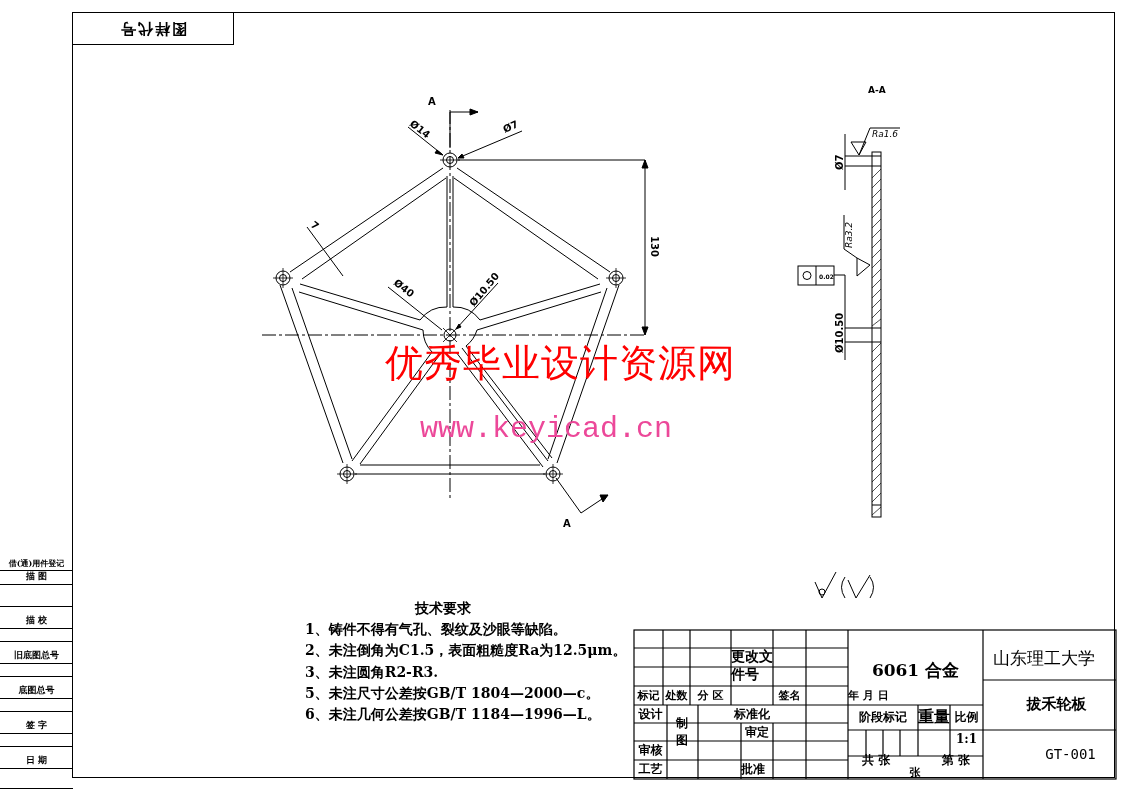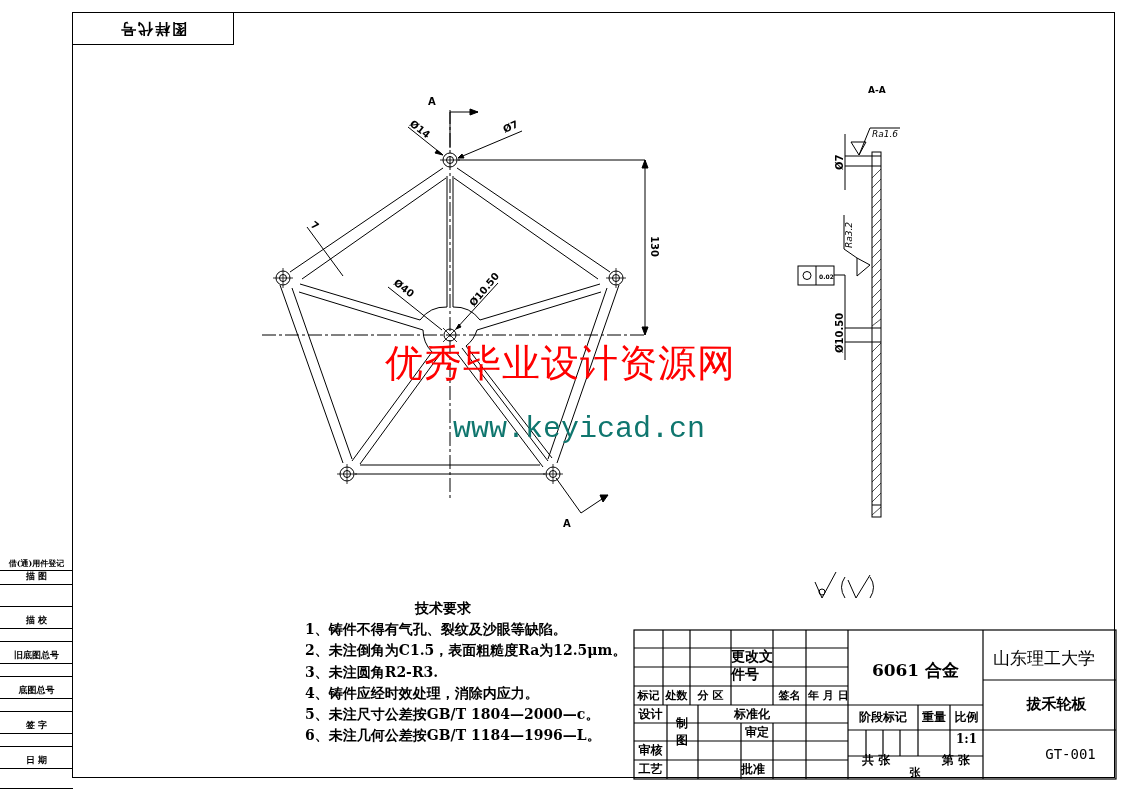--- a/index.html
+++ b/index.html
@@ -9,21 +9,21 @@
   .frame { position:absolute; left:72px; top:12px; width:1043px; height:766px; border:1.5px solid #000; box-sizing:border-box; }
   .code-box { position:absolute; left:72px; top:12px; width:162px; height:33px; border:1.5px solid #000; box-sizing:border-box;
               display:flex; align-items:center; justify-content:center; font-size:15px; font-weight:bold; }
   .code-box span { transform:rotate(180deg); display:inline-block; letter-spacing:2px; }
   .left-strip { position:absolute; left:0; top:560px; width:73px; }
   .ls-row { height:20px; border-bottom:1.2px solid #000; font-size:9px; font-weight:bold; display:flex; align-items:flex-end;
             justify-content:space-around; padding-bottom:1px; box-sizing:border-box; white-space:nowrap; }
   .ls-gap { height:17px; border-bottom:1.2px solid #000; box-sizing:border-box; }
   svg.drawing { position:absolute; left:0; top:0; }
   .watermark1 { position:absolute; left:385px; top:338px; font-size:38px; color:#ff0000; font-family:"DejaVu Serif", serif; letter-spacing:1px; }
-  .watermark2 { position:absolute; left:420px; top:412px; font-size:30px; color:#0f766e; font-family:"Liberation Mono","DejaVu Sans Mono", monospace;margin-left:33px; }
+  .watermark2 { position:absolute; left:420px; top:412px; font-size:30px; color:#ec4899; font-family:"Liberation Mono","DejaVu Sans Mono", monospace; }
   .tech { position:absolute; left:305px; top:598px; font-size:14px; font-weight:bold; line-height:21.2px; font-family:"DejaVu Serif", serif; }
   .tech .ttl { padding-left:110px; }
   .cell { position:absolute; display:flex; align-items:center; justify-content:center; font-weight:bold; box-sizing:border-box; }
 </style>
 </head>
 <body>
 
 <div class="frame"></div>
 
 <div class="code-box">
@@ -226,21 +226,20 @@
 </svg>
 
 <div class="watermark1">优秀毕业设计资源网</div>
 <div class="watermark2">www.keyicad.cn</div>
 
 <div class="tech">
   <div class="ttl">技术要求</div>
   <div>1、铸件不得有气孔、裂纹及沙眼等缺陷。</div>
   <div>2、未注倒角为C1.5，表面粗糙度Ra为12.5μm。</div>
   <div>3、未注圆角R2-R3.</div>
-  <div>4、铸件应经时效处理，消除内应力。</div>
   <div>5、未注尺寸公差按GB/T 1804—2000—c。</div>
   <div>6、未注几何公差按GB/T 1184—1996—L。</div>
 </div>
 
 <svg class="abs" style="left:0;top:0" width="1122" height="793">
   <g stroke="#000" stroke-width="1.2" fill="none">
     <rect x="634" y="630" width="482" height="149"></rect>
 
     <line x1="634" y1="648" x2="848" y2="648"></line>
     <line x1="634" y1="667" x2="848" y2="667"></line>
@@ -274,33 +273,33 @@
     <line x1="883" y1="730" x2="883" y2="756"></line>
     <line x1="900" y1="730" x2="900" y2="756"></line>
   </g>
 </svg>
 
 <div class="cell" style="left:634px;top:686px;width:29px;height:19px;font-size:11px;">标记</div>
 <div class="cell" style="left:663px;top:686px;width:27px;height:19px;font-size:11px;">处数</div>
 <div class="cell" style="left:690px;top:686px;width:41px;height:19px;font-size:11px;">分  区</div>
 <div class="cell" style="left:731px;top:656px;width:42px;height:19px;font-size:14px;">更改文件号</div>
 <div class="cell" style="left:773px;top:686px;width:33px;height:19px;font-size:11px;">签名</div>
-<div class="cell" style="left:806px;top:686px;width:50px;height:19px;font-size:11px;justify-content:flex-start;padding-left:2px;">年 月 日</div>
+<div class="cell" style="left:846px;top:686px;width:50px;height:19px;font-size:11px;justify-content:flex-start;padding-left:2px;">年 月 日</div>
 
 <div class="cell" style="left:634px;top:705px;width:33px;height:18px;font-size:12px;">设计</div>
 <div class="cell" style="left:698px;top:705px;width:108px;height:18px;font-size:12px;">标准化</div>
 <div class="cell" style="left:634px;top:723px;width:33px;height:18px;font-size:12px;padding-left:48px;">制图</div>
 <div class="cell" style="left:741px;top:723px;width:32px;height:18px;font-size:12px;">审定</div>
 <div class="cell" style="left:634px;top:741px;width:33px;height:19px;font-size:12px;">审核</div>
 <div class="cell" style="left:634px;top:760px;width:33px;height:19px;font-size:12px;">工艺</div>
 <div class="cell" style="left:741px;top:760px;width:24px;height:19px;font-size:12px;">批准</div>
 
 <div class="cell" style="left:848px;top:650px;width:135px;height:40px;font-size:17px;">6061 合金</div>
 <div class="cell" style="left:848px;top:705px;width:70px;height:25px;font-size:12px;">阶段标记</div>
-<div class="cell" style="left:918px;top:705px;width:32px;height:25px;font-size:12px;">重量</div>
+<div class="cell" style="left:918px;top:705px;width:32px;height:25px;font-size:16px;">重量</div>
 <div class="cell" style="left:950px;top:705px;width:33px;height:25px;font-size:12px;">比例</div>
 <div class="cell" style="left:950px;top:732px;width:33px;height:14px;font-size:12px;">1:1</div>
 <div class="cell" style="left:850px;top:753px;width:70px;height:14px;font-size:12px;justify-content:flex-start;padding-left:12px;">共   张</div>
 <div class="cell" style="left:920px;top:753px;width:60px;height:14px;font-size:12px;justify-content:flex-end;padding-right:10px;">第   张</div>
 <div class="cell" style="left:900px;top:766px;width:30px;height:13px;font-size:11px;">张</div>
 
 <div class="cell" style="left:983px;top:640px;width:140px;height:36px;font-size:17px;justify-content:flex-start;padding-left:10px;font-weight:normal;">山东理工大学</div>
 <div class="cell" style="left:983px;top:686px;width:147px;height:36px;font-size:15px;">拔禾轮板</div>
 <div class="cell" style="left:1004px;top:736px;width:133px;height:36px;font-size:14px;font-weight:normal;font-family:'DejaVu Sans Mono',monospace;">GT-001</div>
 

